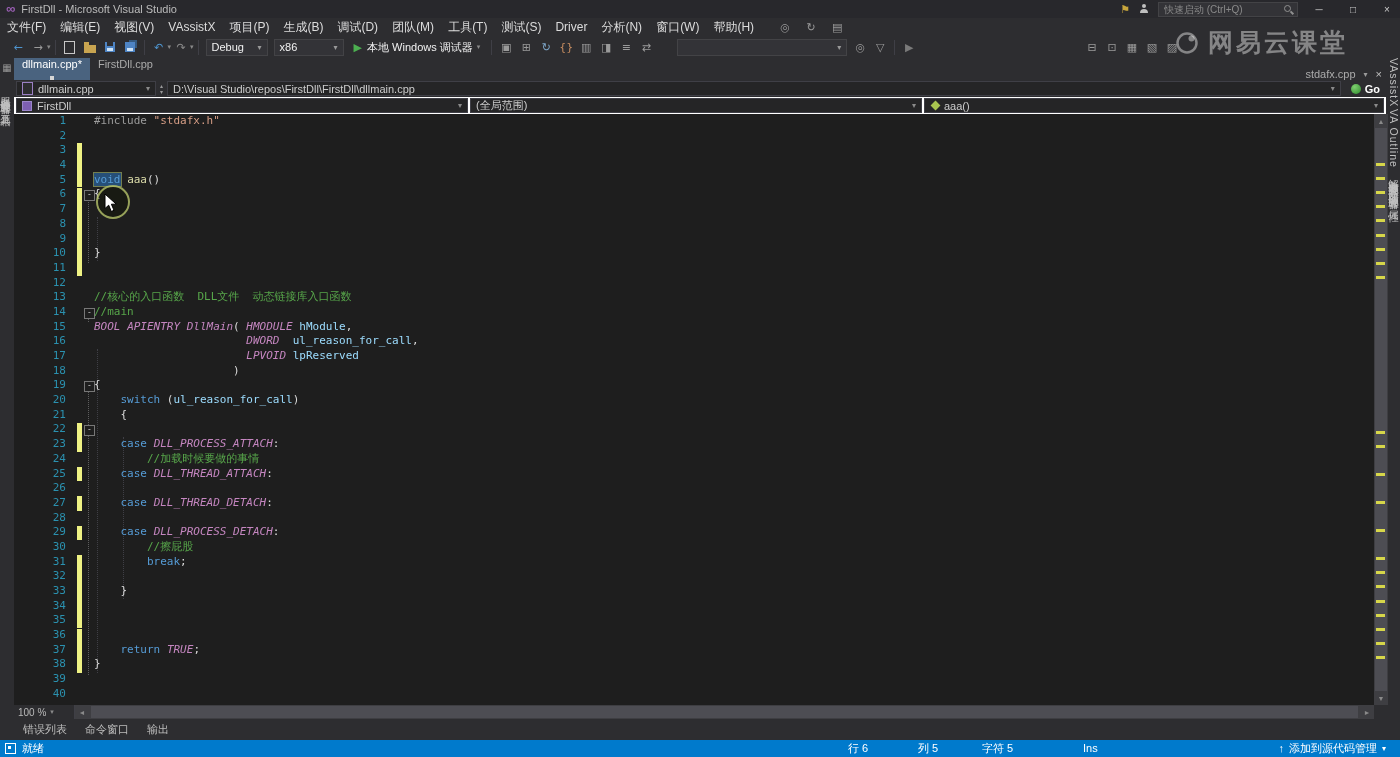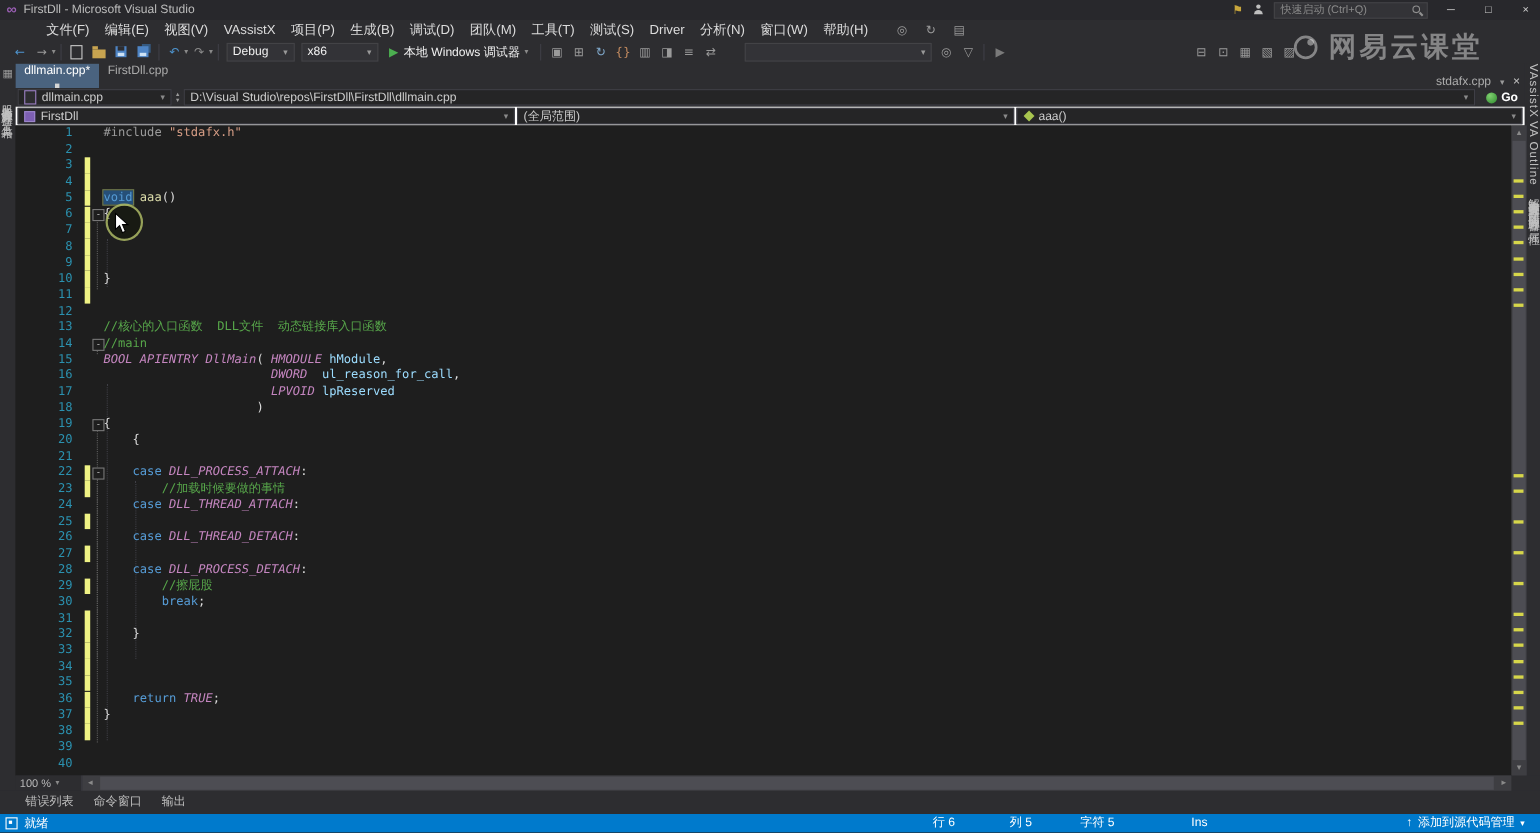--- a/index.html
+++ b/index.html
@@ -16,21 +16,21 @@
   .person::after{content:"";position:absolute;left:2px;top:6px;width:8px;height:4px;border-radius:4px 4px 0 0;background:#BFBFBF;}
   .quick-launch{width:132px;height:13px;background:#333337;border:1px solid #434346;display:flex;align-items:center;padding:0 3px;}
   .ql-input{flex:1;background:transparent;border:none;outline:none;font-size:10px;color:#DDD;font-family:inherit;min-width:0;}
   .ql-input::placeholder{color:#8A8A8A;}
   .ic-mag{width:11px;height:11px;position:relative;flex:0 0 auto;}
   .ic-mag::before{content:"";position:absolute;left:1px;top:1px;width:5px;height:5px;border:1.5px solid #909090;border-radius:50%;}
   .ic-mag::after{content:"";position:absolute;left:8px;top:7px;width:1.5px;height:4px;background:#909090;transform:rotate(-45deg);}
   .winbtn{width:26px;height:18px;display:inline-flex;align-items:center;justify-content:center;color:#CCCCCC;font-size:10px;}
   
   .menu-bar{position:absolute;left:0;top:18px;width:1400px;height:18px;display:flex;align-items:center;font-size:12px;}
-  .menu-items{display:flex;height:18px;align-items:flex-start;padding-left:35px;}
+  .menu-items{display:flex;height:18px;align-items:flex-start;}
   .menu-item{padding:0 7px;color:#DCDCDC;line-height:18px;}
   .menu-extra{display:flex;align-items:center;gap:6px;margin-left:14px;}
   
   .toolbar{position:absolute;left:0;top:36px;width:1400px;height:22px;display:flex;align-items:center;padding-left:8px;box-sizing:border-box;}
   .icon{display:inline-flex;align-items:center;justify-content:center;width:16px;height:16px;font-size:11px;margin:0 2px;flex:0 0 auto;}
   .gl{font-family:"DejaVu Sans",sans-serif;}
   .tsep{width:1px;height:15px;background:#3F3F46;margin:0 4px;flex:0 0 auto;}
   .tinyarr{color:#8A8A8A;font-size:7px;margin-left:-1px;}
   .combo{display:flex;align-items:center;background:#333337;border:1px solid #434346;height:17px;padding:0 5px;font-size:11px;color:#F1F1F1;box-sizing:border-box;margin:0 3px;}
   .combo .arr{margin-left:auto;color:#999;font-size:8px;padding-left:6px;}
@@ -383,20 +383,21 @@
         <div class="cline"><span class="pl">}</span></div>
         <div class="cline"></div>
         <div class="cline"></div>
         <div class="cline"><span class="cm">//核心的入口函数  DLL文件  动态链接库入口函数</span></div>
         <div class="cline"><span class="cm">//main</span></div>
         <div class="cline"><span class="mc">BOOL</span><span class="pl"> </span><span class="mc">APIENTRY</span><span class="pl"> </span><span class="mc">DllMain</span><span class="pl">( </span><span class="mc">HMODULE</span><span class="pl"> </span><span class="pr">hModule</span><span class="pl">,</span></div>
         <div class="cline"><span class="pl">                       </span><span class="mc">DWORD</span><span class="pl">  </span><span class="pr">ul_reason_for_call</span><span class="pl">,</span></div>
         <div class="cline"><span class="pl">                       </span><span class="mc">LPVOID</span><span class="pl"> </span><span class="pr">lpReserved</span></div>
         <div class="cline"><span class="pl">                     )</span></div>
         <div class="cline"><span class="pl">{</span></div>
+        <div class="cline"><span class="pl">    </span><span class="kw">switch</span><span class="pl"> (</span><span class="pr">ul_reason_for_call</span><span class="pl">)</span></div>
         <div class="cline"><span class="pl">    {</span></div>
         <div class="cline"></div>
         <div class="cline"><span class="pl">    </span><span class="kw">case</span><span class="pl"> </span><span class="mc">DLL_PROCESS_ATTACH</span><span class="pl">:</span></div>
         <div class="cline"><span class="pl">        </span><span class="cm">//加载时候要做的事情</span></div>
         <div class="cline"><span class="pl">    </span><span class="kw">case</span><span class="pl"> </span><span class="mc">DLL_THREAD_ATTACH</span><span class="pl">:</span></div>
         <div class="cline"></div>
         <div class="cline"><span class="pl">    </span><span class="kw">case</span><span class="pl"> </span><span class="mc">DLL_THREAD_DETACH</span><span class="pl">:</span></div>
         <div class="cline"></div>
         <div class="cline"><span class="pl">    </span><span class="kw">case</span><span class="pl"> </span><span class="mc">DLL_PROCESS_DETACH</span><span class="pl">:</span></div>
         <div class="cline"><span class="pl">        </span><span class="cm">//擦屁股</span></div>

